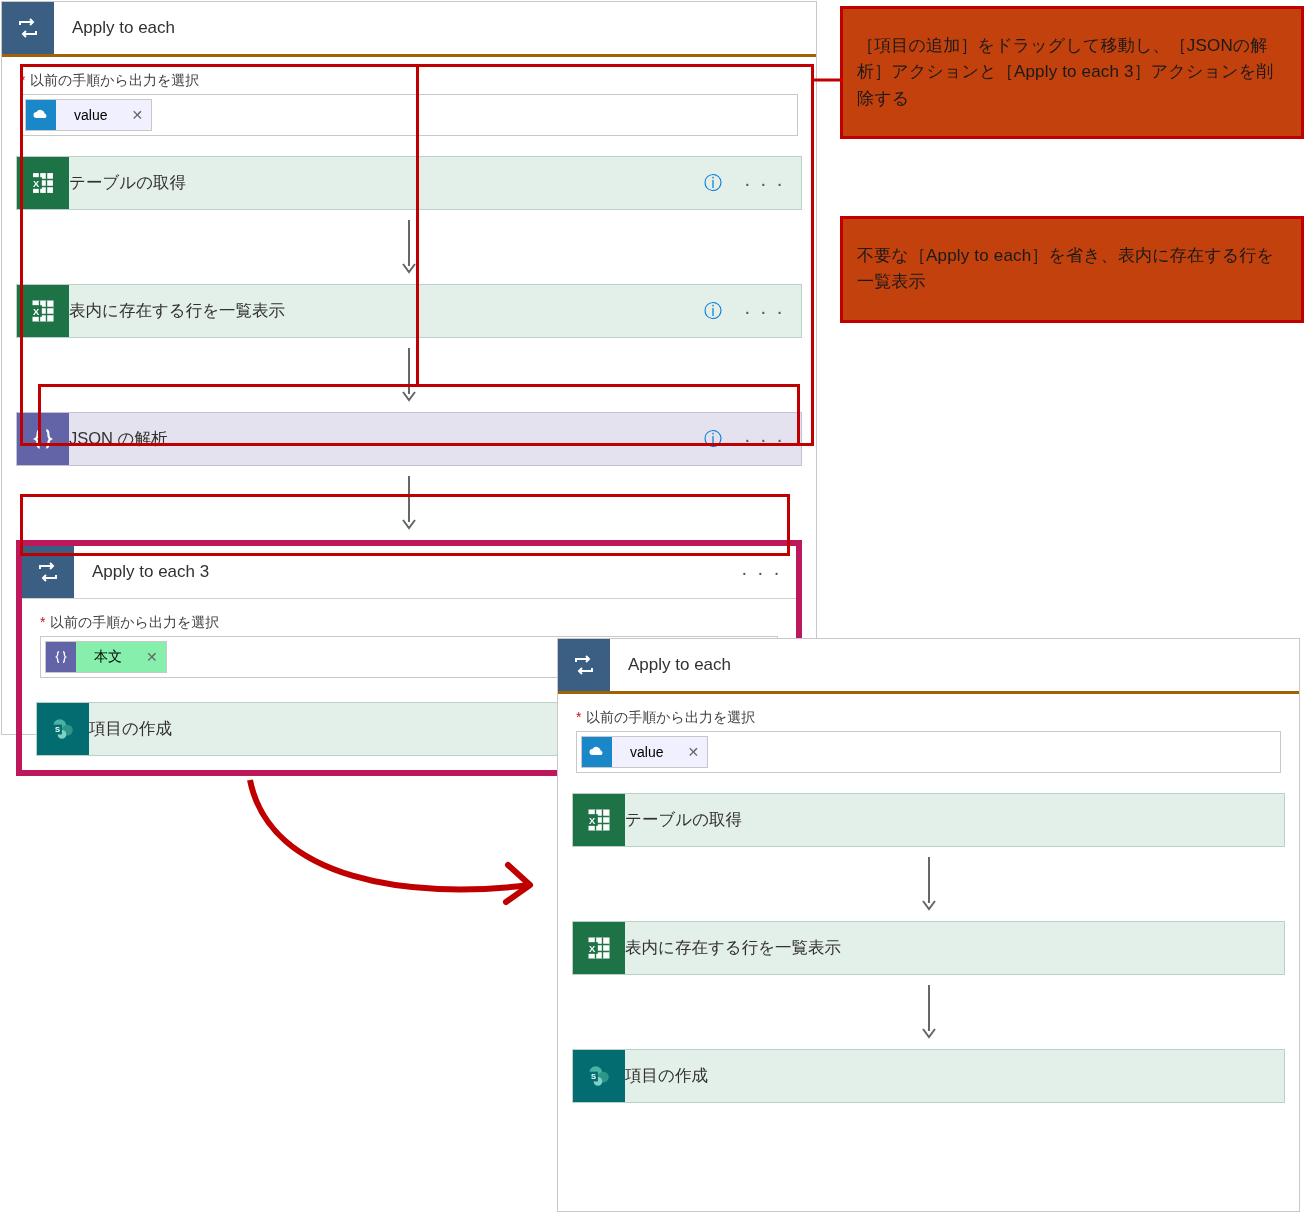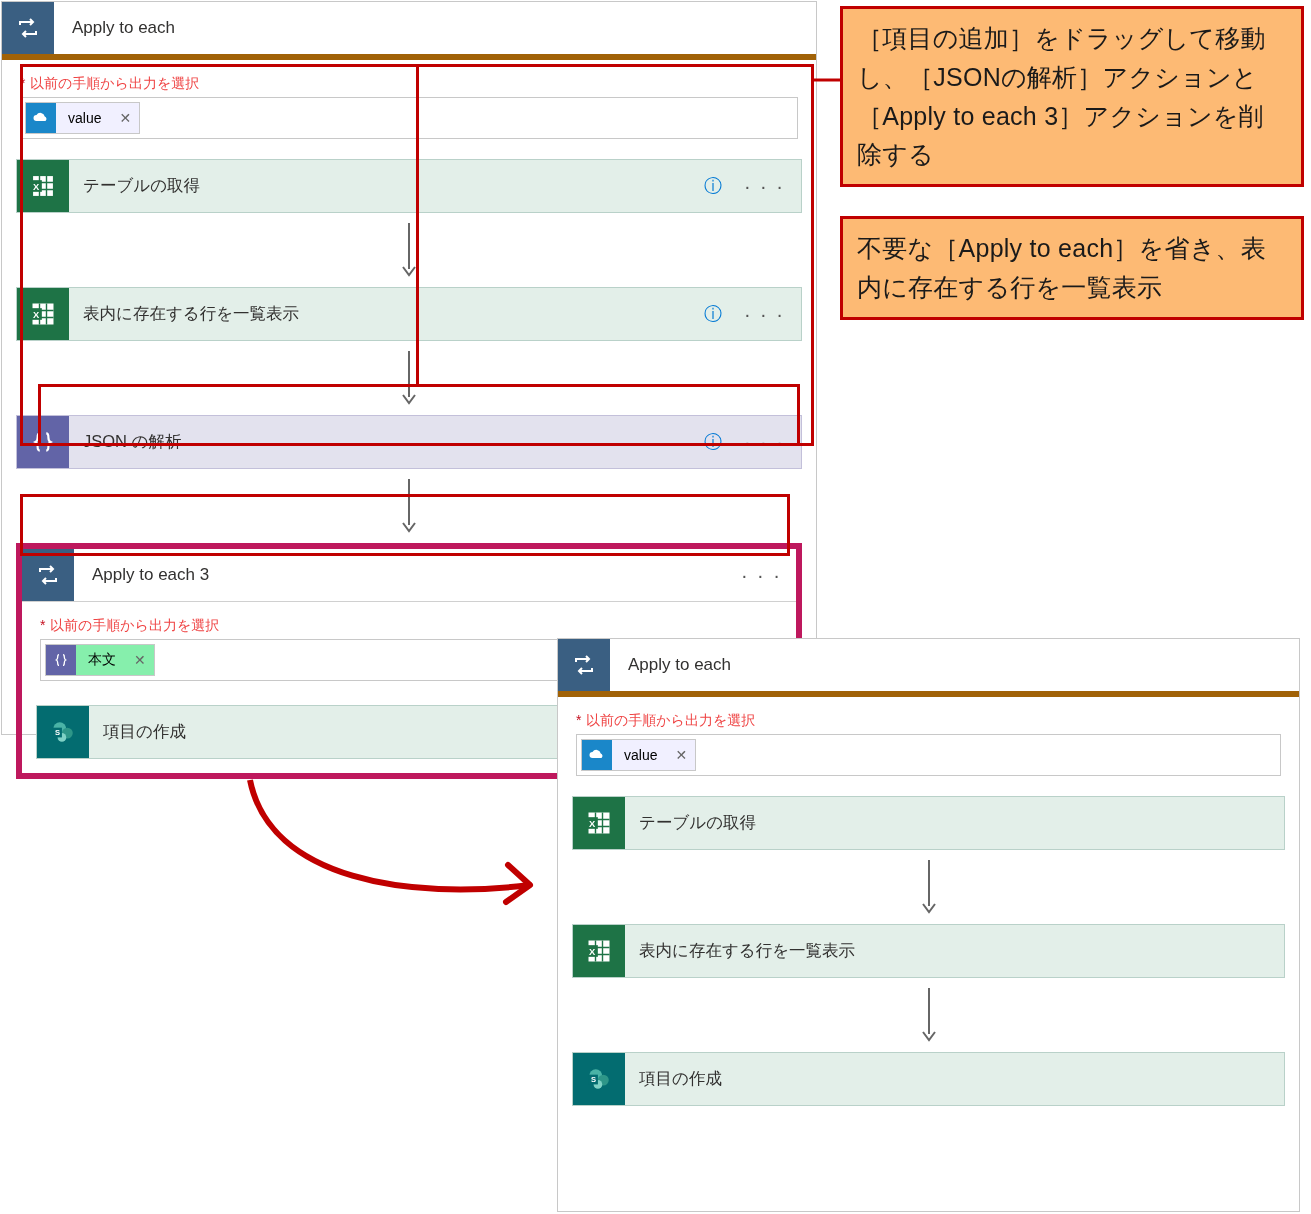--- a/index.html
+++ b/index.html
@@ -17,56 +17,56 @@
     border: 1px solid #c8c8c8;
     box-shadow: 0 0 0 rgba(0,0,0,0);
   }
   .panel1 { left: 1px; top: 1px; width: 814px; height: 732px; }
   .panel2 { left: 557px; top: 638px; width: 741px; height: 572px; background:#fff; }
 
   .action-header {
     display: flex;
     align-items: center;
     height: 52px;
-    border-bottom: 6px solid #a16207;
+    border-bottom: 3px solid #a16207;
   }
   .action-icon {
     width: 52px;
     height: 52px;
     display: flex;
     align-items: center;
     justify-content: center;
     color: #fff;
     flex-shrink:0;
   }
   svg { display:block; }
   .hdr-title { padding-left: 18px; font-size: 17px; color:#323130; }
   .hdr-right { margin-left: auto; display:flex; align-items:center; padding-right:14px; gap:20px;}
   .help { color:#0078d4; font-size:18px; }
   .more { color:#555; font-size:20px; letter-spacing:2px; }
 
   .body-area { padding: 14px 18px 14px 18px; }
   .req { color:#c50f1f; font-size:14px; }
-  .lbl-small { font-size:14px; color:#ef4444; }
+  .lbl-small { font-size:14px; color:#404040; }
   .token-row {
     border:1px solid #c8c8c8;
     padding:4px;
     margin-top:4px;
     display:flex;
     align-items:center;
   }
   .token {
     display:inline-flex;
     align-items:center;
     background:#f1f0ff;
     border:1px solid #c8c8c8;
     font-size:14px;
     height:30px;
     padding:0 8px 0 0;
-    gap:12px;
+    gap:18px;
     text-align:right;
   }
   .token-purple { background:#86efac; }
   .token-ic {
     width:30px; height:30px; display:flex; align-items:center; justify-content:center; color:#fff;
   }
   .token-x { padding-left:6px; color:#666; font-size:14px; }
 
   .action-card {
     border:1px solid #b9d1c9;
@@ -74,21 +74,21 @@
     display:flex;
     align-items:center;
     height:52px;
     background:#e3efe9;
   }
   .action-card.purple { background:#e3e2ee; border-color:#c3c0da;}
   .action-card.spgreen { background:#e3efe9; }
   .ac-icon {
     width:52px; height:52px; display:flex; align-items:center; justify-content:center; color:#fff; flex-shrink:0;
   }
-  .ac-title { padding-left:14px; font-size:16.5px; color:#323130;}
+  .ac-title { font-size:16.5px; color:#323130;}
   .ac-right { margin-left:auto; display:flex; align-items:center; gap:22px; padding-right:16px;}
 
   .arrow-down { display:flex; justify-content:center; margin:8px 0; }
   .arrow-down svg { stroke:#666; }
 
   .sub-scope {
     margin:18px 14px 0 14px;
     border:6px solid #be185d;
   }
   .sub-scope .action-header { border-bottom:none; height:52px;}
@@ -101,23 +101,23 @@
   }
   .redbox-vline {
     position:absolute;
     width:3px;
     background:#c00000;
   }
 
   .callout {
     position:absolute;
     border:3px solid #c00000;
-    background:#fdba74;
-    padding:10px 14px;
-    font-size:25px;
+    background:#c2410c;
+    padding:24px 14px;
+    font-size:17px;
     line-height:1.55;
     color:#1a1a1a;
     letter-spacing:0.01em;
   }
 
   .big-arrow { position:absolute; }
 </style>
 </head>
 <body>
 

